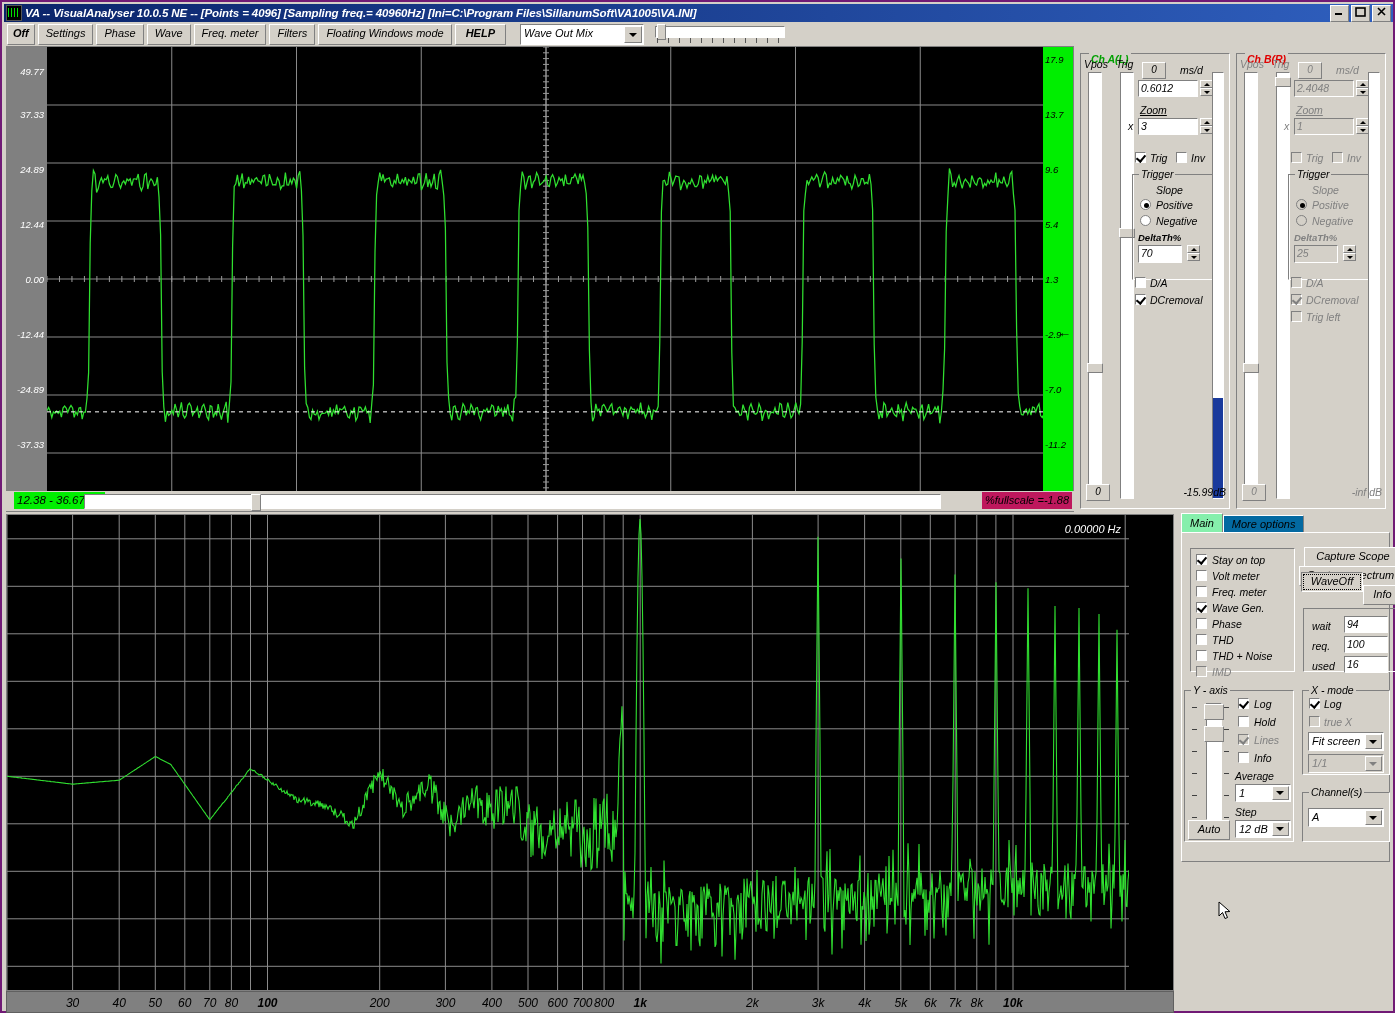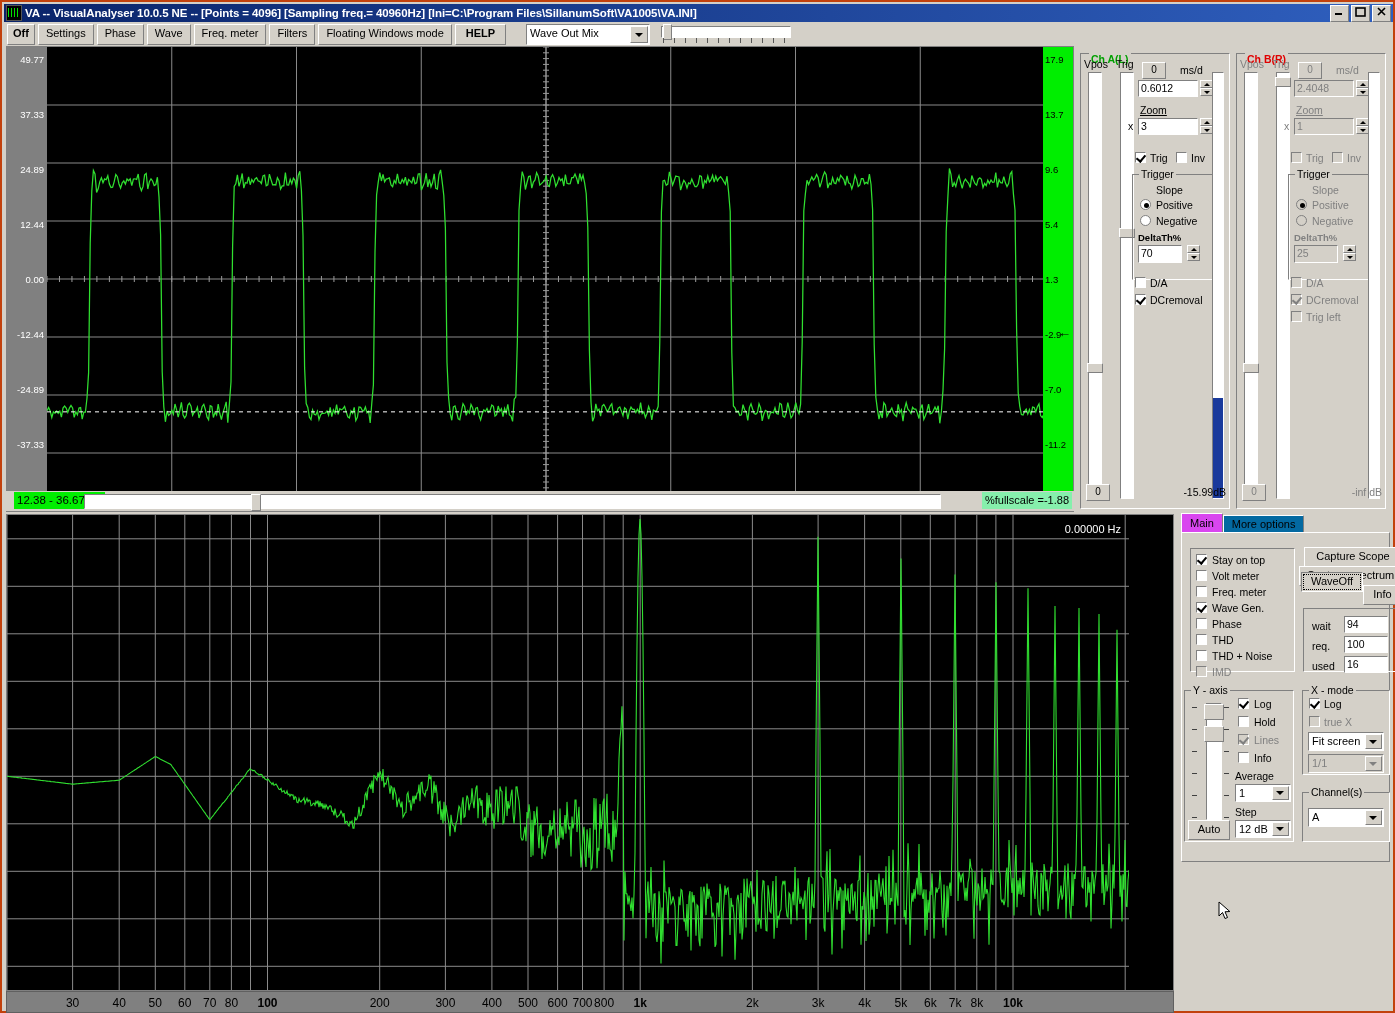--- a/index.html
+++ b/index.html
@@ -1,19 +1,19 @@
 <!DOCTYPE html>
 <html><head>
 <meta charset="utf-8">
 <style>
   html,body{margin:0;padding:0;background:#fff;}
   body{width:1395px;height:1013px;overflow:hidden;
        font-family:"Liberation Sans",sans-serif;font-size:11px;color:#000;}
   .app{position:relative;width:1395px;height:1013px;background:#d4d0c8;
-       border:2px solid #c2410c;box-sizing:border-box;}
+       border:2px solid #701a75;box-sizing:border-box;font-style:italic;}
 
   
   .titlebar{position:absolute;left:2px;top:2px;width:1389px;height:18px;
      background:linear-gradient(to right,#0a246a,#2f5fbe);
      display:flex;align-items:center;}
   .tb-ico{width:14px;height:14px;margin:0 3px 0 2px;background:#000;
      border:1px solid #555;position:relative;overflow:hidden;}
   .tb-ico::before{content:"";position:absolute;left:1px;top:2px;width:10px;height:9px;
      background:repeating-linear-gradient(90deg,#00e000 0 1px,#000 1px 3px);}
   .tb-text{color:#fff;font-weight:bold;font-size:11.5px;white-space:nowrap;letter-spacing:-.1px;}
@@ -24,21 +24,21 @@
 
   
   .toolbar{position:absolute;left:2px;top:21px;width:1389px;height:22px;
      background:#d4d0c8;display:flex;align-items:center;gap:3px;padding-left:3px;box-sizing:border-box;}
   .tbtn{height:19px;background:#d4d0c8;border:1px solid;
      border-color:#fff #808080 #808080 #fff;padding:0 7px;font-size:11px;
      line-height:17px;white-space:nowrap;cursor:default;}
   .tbtn.off{font-weight:bold;padding:0 5px;}
   .tbtn.help{font-weight:bold;padding:0 10px;}
   .sel-wrap{position:relative;height:19px;width:122px;background:#fff;
-     border:1px solid;border-color:#808080 #fff #fff #808080;margin-left:17px;}
+     border:1px solid;border-color:#808080 #fff #fff #808080;margin-left:11px;}
   .sel-txt{position:absolute;left:3px;top:2px;font-size:11px;}
   .sel-arrow{position:absolute;right:1px;top:1px;width:16px;height:15px;background:#d4d0c8;
      border:1px solid;border-color:#fff #808080 #808080 #fff;}
   .sel-arrow::after{content:"";position:absolute;left:4px;top:6px;
      border-left:4px solid transparent;border-right:4px solid transparent;border-top:4px solid #000;}
   .slider-h{position:relative;margin-left:8px;width:128px;height:20px;}
   .slider-h .track{position:absolute;left:0;top:2px;width:128px;height:10px;background:#fff;
      border:1px solid;border-color:#808080 #fff #fff #808080;}
   .slider-h .thumb{position:absolute;left:2px;top:0px;width:7px;height:14px;background:#d4d0c8;
      border:1px solid;border-color:#fff #808080 #808080 #fff;}
@@ -53,21 +53,21 @@
   .yl-lab{position:absolute;right:3px;color:#fff;font-size:9.5px;transform:translateY(-50%);white-space:nowrap;}
   .yr-lab{position:absolute;left:2px;color:#000;font-size:9.5px;transform:translateY(-50%);white-space:nowrap;}
   .scope-plot{position:absolute;left:40px;top:0;right:30px;bottom:0;overflow:hidden;}
   .arrowmark{position:absolute;right:2px;color:#000;font-size:13px;transform:translateY(-50%);}
 
   
   .scope-status{position:absolute;left:4px;top:489px;width:1068px;height:20px;
      background:#d4d0c8;}
   .ss-green{position:absolute;left:8px;top:1px;height:17px;background:#00ee00;
      color:#000;font-size:11.5px;padding:0 3px;line-height:17px;white-space:nowrap;}
-  .ss-green2{position:absolute;right:2px;top:1px;height:17px;background:#86efac;
+  .ss-green2{position:absolute;right:2px;top:1px;height:17px;background:#be185d;
      color:#000;font-size:11px;padding:0 3px;line-height:17px;white-space:nowrap;}
   .ss-slider{position:absolute;left:78px;top:3px;width:855px;height:13px;background:#fff;
      border:1px solid;border-color:#808080 #fff #fff #808080;}
   .ss-thumb{position:absolute;left:166px;top:-1px;width:8px;height:15px;background:#d4d0c8;
      border:1px solid;border-color:#fff #808080 #808080 #fff;}
 
   
   .chpanel{position:absolute;top:44px;width:150px;height:465px;background:#d4d0c8;}
   .chp-a{left:1078px;} .chp-b{left:1234px;}
   .grp{position:absolute;left:0;top:7px;width:100%;height:456px;
@@ -125,21 +125,21 @@
   .sx-lab{position:absolute;top:4px;color:#000;font-size:12px;transform:translateX(-50%);white-space:nowrap;}
   .sx-lab.bold{font-weight:bold;}
   .hzmark{position:absolute;right:6px;top:20px;color:#00007c;font-weight:bold;font-size:10.5px;}
 
   
   .rbp{position:absolute;left:1176px;top:512px;width:215px;height:477px;background:#d4d0c8;}
   .tabrow{position:absolute;left:3px;top:0;height:19px;display:flex;align-items:flex-end;}
   .tab{height:17px;background:#0369a1;border:1px solid;
      border-color:#fff #808080 #808080 #fff;border-bottom:none;padding:0 8px;
      font-size:11px;line-height:16px;}
-  .tab.active{height:19px;line-height:18px;background:#d946ef;text-align:center;}
+  .tab.active{height:19px;line-height:18px;background:#86efac;text-align:center;}
   .tabbody{position:absolute;left:3px;top:18px;width:209px;height:330px;
      border:1px solid #fff;border-top-color:#fff;border-left-color:#fff;
      border-right-color:#808080;border-bottom-color:#808080;box-sizing:border-box;background:#d4d0c8;}
   .rb-btn{position:absolute;background:#d4d0c8;border:1px solid;
      border-color:#fff #808080 #808080 #fff;font-size:11px;text-align:center;}
   .rb-btn.pressed{border-color:#808080 #fff #fff #808080;}
   .dotted{outline:1px dotted #000;outline-offset:-3px;}
   .combo{position:absolute;background:#fff;border:1px solid;
      border-color:#808080 #fff #fff #808080;font-size:11px;box-sizing:border-box;padding-left:3px;}
   .combo.dis{background:#d4d0c8;color:#808080;}
@@ -196,21 +196,21 @@
     </div>
     <div class="slider-h">
       <div class="track"></div>
       <div class="thumb"></div>
       <div class="ticks"></div>
     </div>
   </div>
 
   <div class="scope">
     <div class="scope-yl" id="scopeYL">
-        <div class="yl-lab" style="top:12px">49.77</div>
+        <div class="yl-lab" style="top:24px">49.77</div>
         <div class="yl-lab" style="top:67px">37.33</div>
         <div class="yl-lab" style="top:122px">24.89</div>
         <div class="yl-lab" style="top:177px">12.44</div>
         <div class="yl-lab" style="top:232px">0.00</div>
         <div class="yl-lab" style="top:287px">-12.44</div>
         <div class="yl-lab" style="top:342px">-24.89</div>
         <div class="yl-lab" style="top:397px">-37.33</div>
         <div class="yl-lab" style="top:452px">-49.77</div>
       </div>
     <div class="scope-plot">

